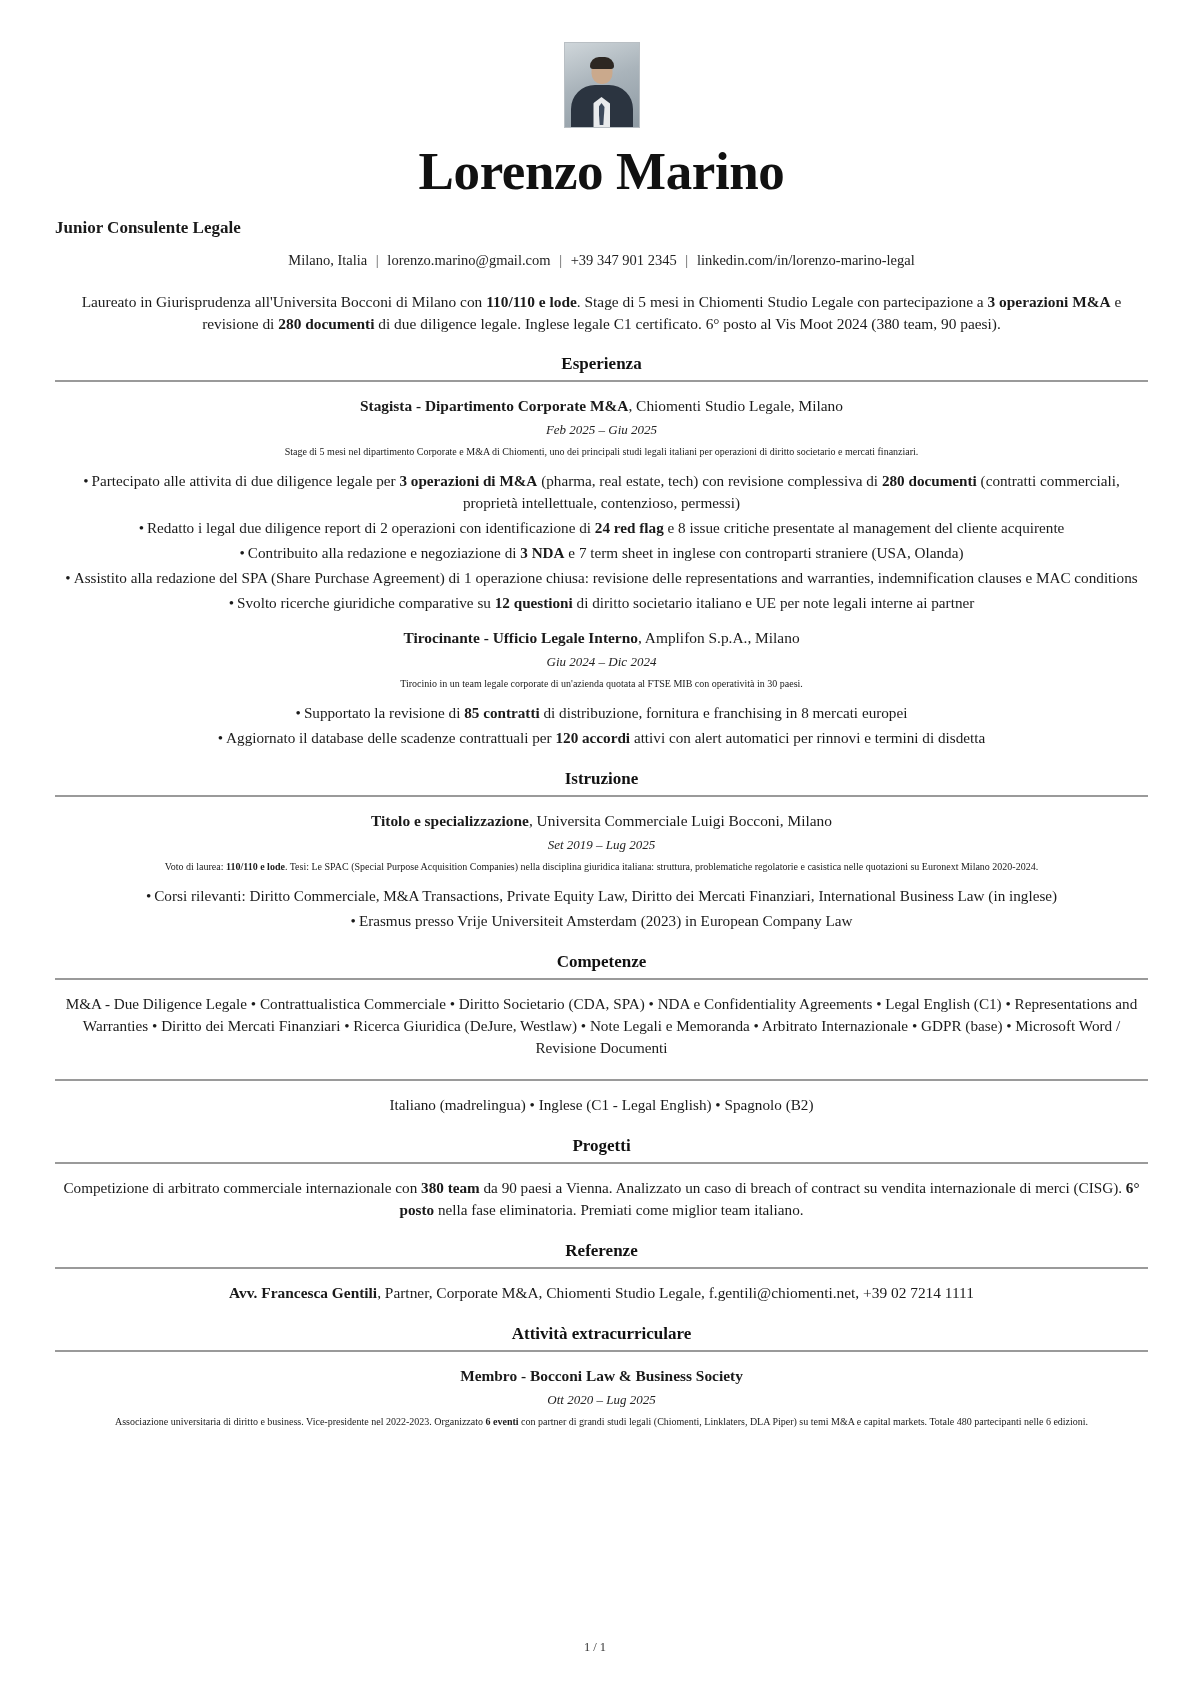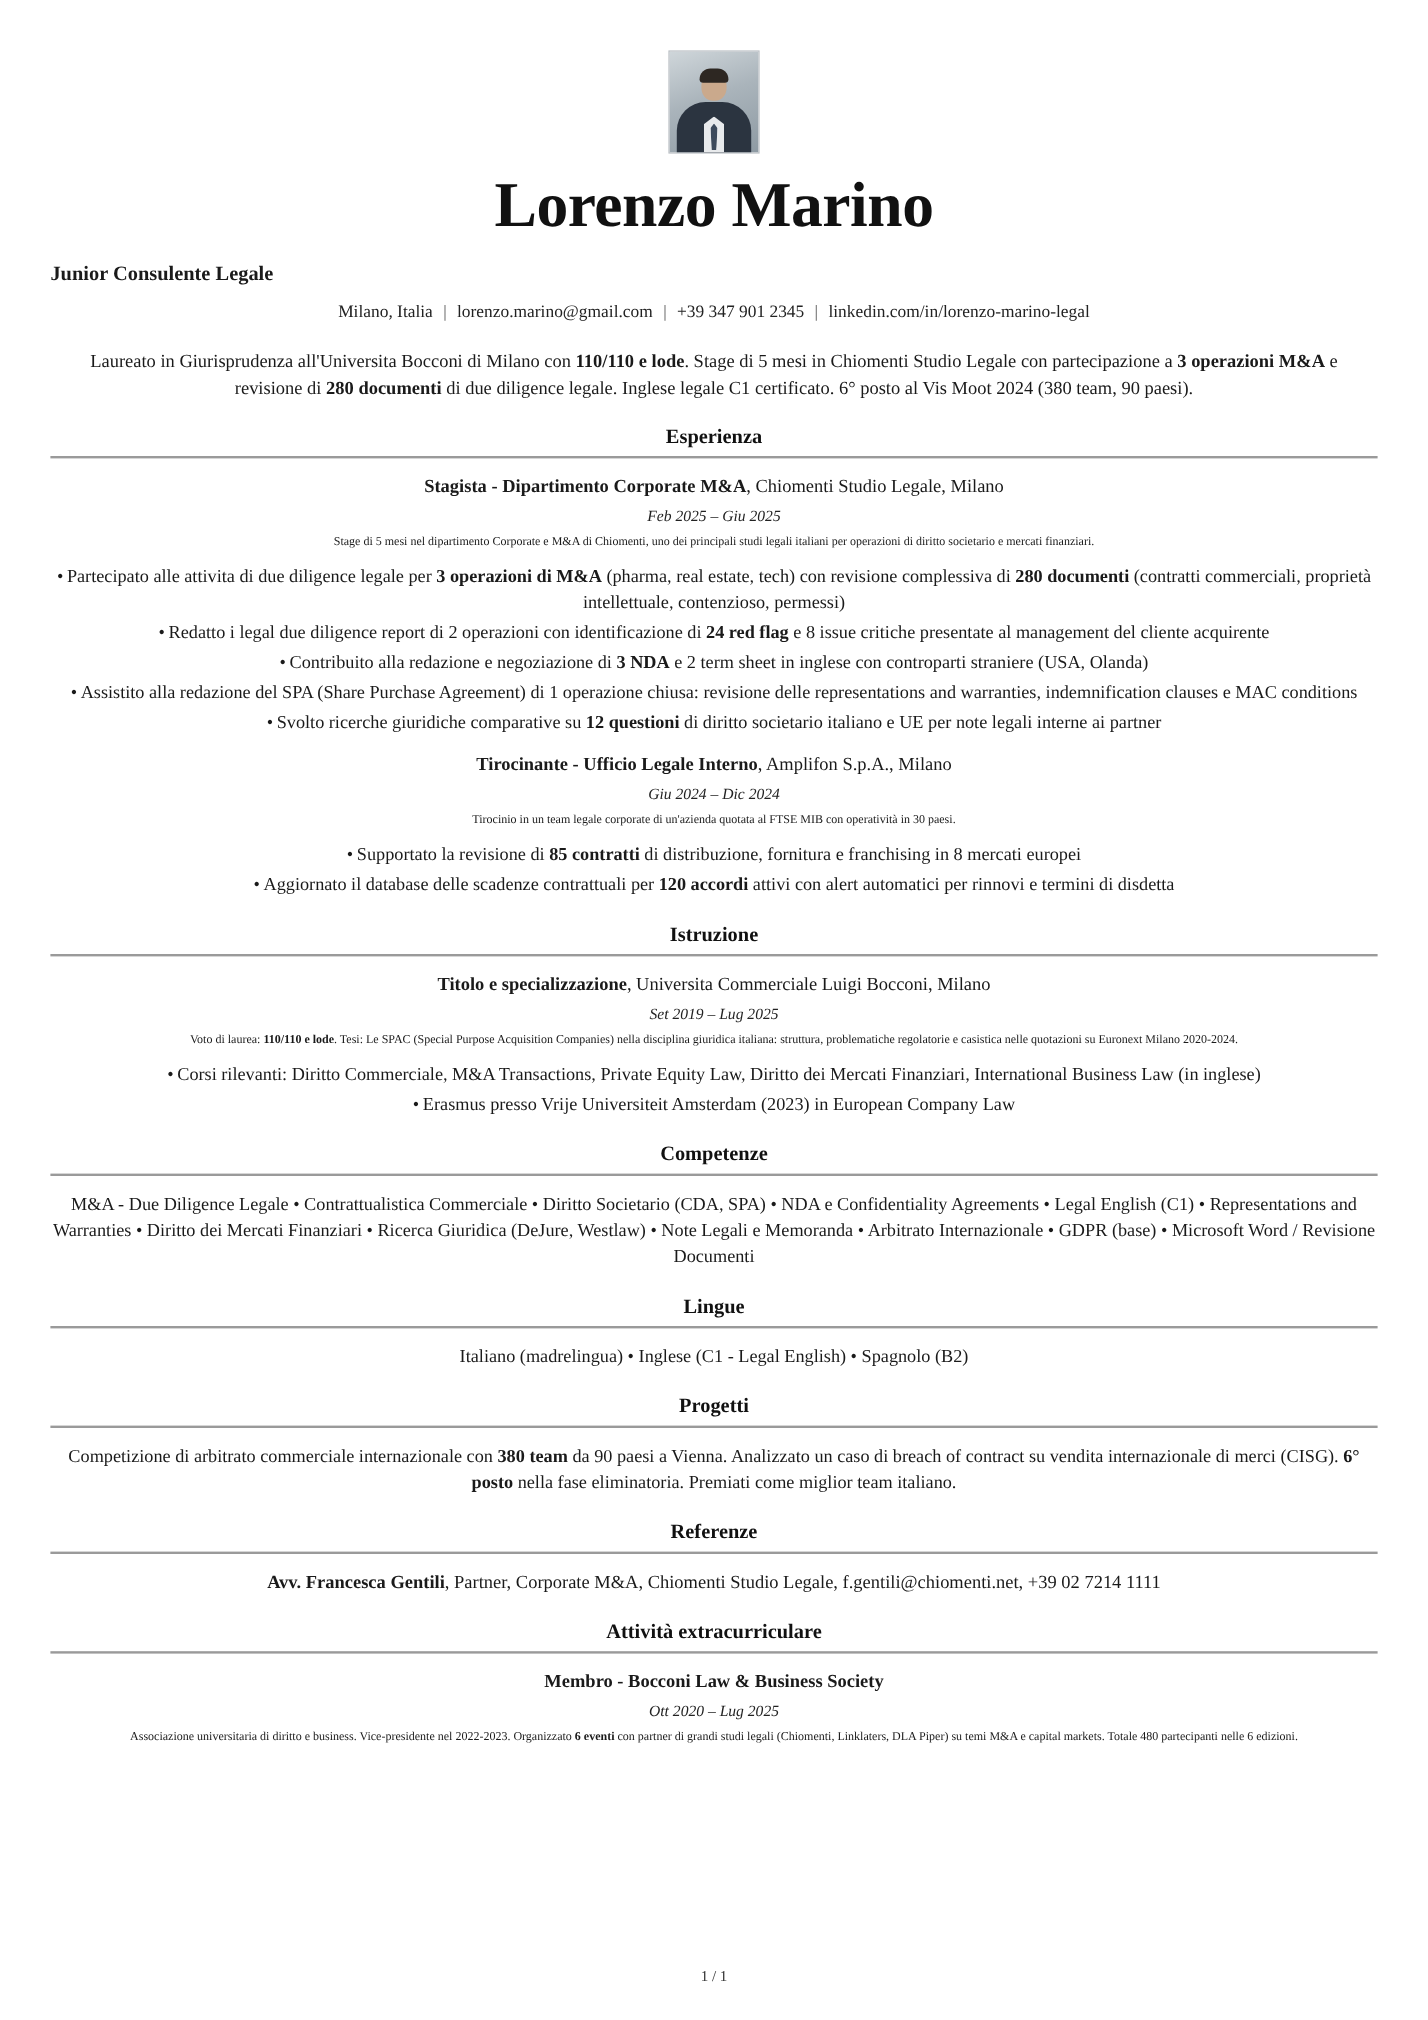--- a/index.html
+++ b/index.html
@@ -11,21 +11,21 @@
     font-family: "Liberation Serif", "DejaVu Serif", serif;
     color: #1a1a1a;
   }
   .page {
     width: 1190px;
     min-height: 1683px;
     margin: 0 auto;
     background: #ffffff;
     position: relative;
     box-sizing: border-box;
-    padding: 34px 42px 0 42px;
+    padding: 34px 42px 0 55px;
   }
   
   .photo-wrap {
     display: flex;
     justify-content: center;
     margin-top: 8px;
   }
   .photo {
     width: 74px;
     height: 84px;
@@ -222,21 +222,21 @@
     <div class="section-title">Esperienza</div>
     <div class="rule"></div>
     <div>
         <div class="entry">
           <div class="entry-head"><b>Stagista - Dipartimento Corporate M&amp;A</b><span>, Chiomenti Studio Legale, Milano</span></div>
           <div class="entry-dates">Feb 2025 – Giu 2025</div>
           <div class="entry-desc">Stage di 5 mesi nel dipartimento Corporate e M&amp;A di Chiomenti, uno dei principali studi legali italiani per operazioni di diritto societario e mercati finanziari.</div>
           <ul class="bullets">
             <li><span class="dot">•</span><span><span>Partecipato alle attivita di due diligence legale per </span><span class="strong" style="font-weight: bold;">3 operazioni di M&amp;A</span><span> (pharma, real estate, tech) con revisione complessiva di </span><span class="strong" style="font-weight: bold;">280 documenti</span><span> (contratti commerciali, proprietà intellettuale, contenzioso, permessi)</span></span></li>
             <li><span class="dot">•</span><span><span>Redatto i legal due diligence report di 2 operazioni con identificazione di </span><span class="strong" style="font-weight: bold;">24 red flag</span><span> e 8 issue critiche presentate al management del cliente acquirente</span></span></li>
-            <li><span class="dot">•</span><span><span>Contribuito alla redazione e negoziazione di </span><span class="strong" style="font-weight: bold;">3 NDA</span><span> e 2 term sheet in inglese con controparti straniere (USA, Olanda)</span></span></li>
+            <li><span class="dot">•</span><span><span>Contribuito alla redazione e negoziazione di </span><span class="strong" style="font-weight: bold;">3 NDA</span><span> e 7 term sheet in inglese con controparti straniere (USA, Olanda)</span></span></li>
             <li><span class="dot">•</span><span><span>Assistito alla redazione del SPA (Share Purchase Agreement) di 1 operazione chiusa: revisione delle representations and warranties, indemnification clauses e MAC conditions</span></span></li>
             <li><span class="dot">•</span><span><span>Svolto ricerche giuridiche comparative su </span><span class="strong" style="font-weight: bold;">12 questioni</span><span> di diritto societario italiano e UE per note legali interne ai partner</span></span></li>
           </ul>
         </div>
         <div class="entry">
           <div class="entry-head"><b>Tirocinante - Ufficio Legale Interno</b><span>, Amplifon S.p.A., Milano</span></div>
           <div class="entry-dates">Giu 2024 – Dic 2024</div>
           <div class="entry-desc">Tirocinio in un team legale corporate di un'azienda quotata al FTSE MIB con operatività in 30 paesi.</div>
           <ul class="bullets">
             <li><span class="dot">•</span><span><span>Supportato la revisione di </span><span class="strong" style="font-weight: bold;">85 contratti</span><span> di distribuzione, fornitura e franchising in 8 mercati europei</span></span></li>
@@ -263,21 +263,20 @@
   </div>
 
   <div class="section">
     <div class="section-title">Competenze</div>
     <div class="rule"></div>
     <div class="block-text">M&amp;A - Due Diligence Legale • Contrattualistica Commerciale • Diritto Societario (CDA, SPA) • NDA e Confidentiality Agreements • Legal English (C1) • Representations and Warranties • Diritto dei Mercati Finanziari • Ricerca Giuridica (DeJure, Westlaw) • Note Legali e Memoranda • Arbitrato Internazionale • GDPR (base) • Microsoft Word / Revisione Documenti</div>
   </div>
 
 
   <div class="section">
-    <div class="section-title">Lingue</div>
     <div class="rule"></div>
     <div class="block-text">Italiano (madrelingua) • Inglese (C1 - Legal English) • Spagnolo (B2)</div>
   </div>
 
   <div class="section">
     <div class="section-title">Progetti</div>
     <div class="rule"></div>
     <div class="block-text"><span>Competizione di arbitrato commerciale internazionale con </span><span class="strong" style="font-weight: bold;">380 team</span><span> da 90 paesi a Vienna. Analizzato un caso di breach of contract su vendita internazionale di merci (CISG). </span><span class="strong" style="font-weight: bold;">6° posto</span><span> nella fase eliminatoria. Premiati come miglior team italiano.</span></div>
   </div>
 

